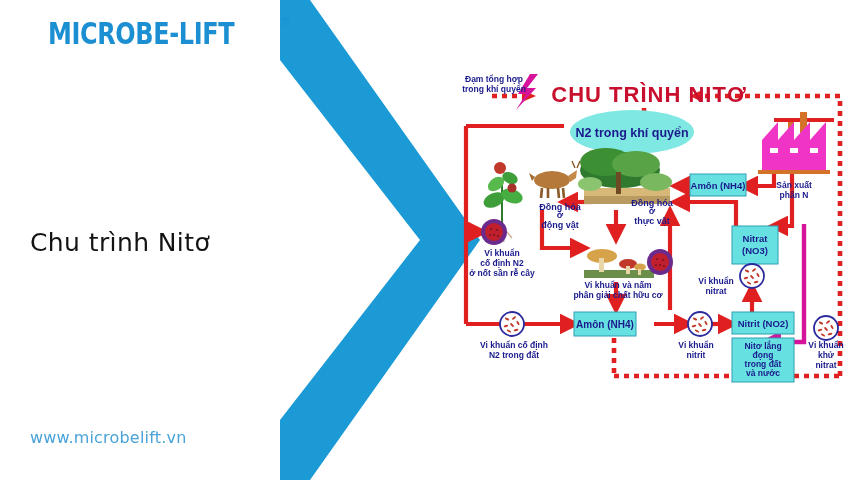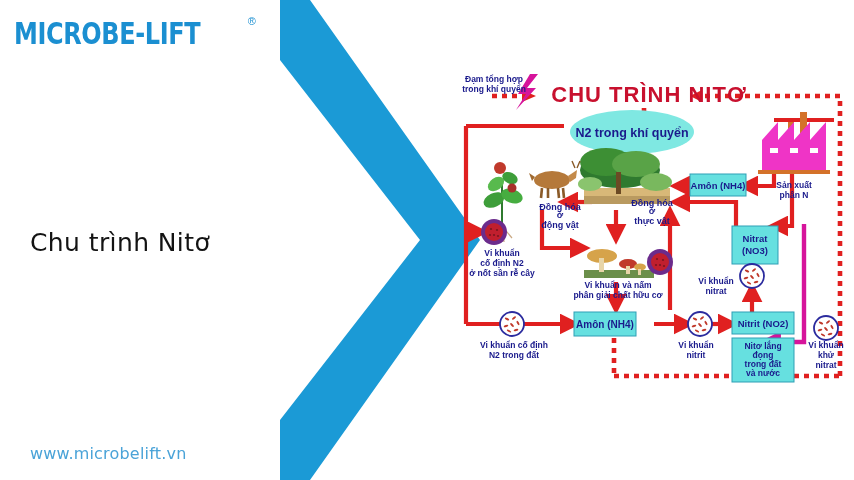--- a/index.html
+++ b/index.html
@@ -5,30 +5,30 @@
   html,body{margin:0;padding:0;background:#fff;}
   body{width:854px;height:480px;overflow:hidden;position:relative;
        font-family:"Liberation Sans","DejaVu Sans",sans-serif;}
 
   .slide{position:absolute;inset:0;background:#ffffff;}
 
   
   .chevron{position:absolute;left:280px;top:0;width:200px;height:480px;}
 
   
-  .logo{position:absolute;left:14px;top:14px;height:40px;display:flex;align-items:flex-start;}
+  .logo{position:absolute;left:48px;top:14px;height:40px;display:flex;align-items:flex-start;}
   .logo-text{font-family:"DejaVu Sans",sans-serif;font-weight:bold;font-size:30px;
     letter-spacing:-0.5px;color:#1b8fd1;transform:scaleX(.80);transform-origin:left top;
     line-height:40px;white-space:nowrap;}
   .logo-reg{font-size:11px;color:#1b8fd1;line-height:1;margin-left:1px;margin-top:2px;}
 
   .slide-title{position:absolute;left:30px;top:228px;font-size:25px;color:#131313;
     letter-spacing:.4px;white-space:nowrap;font-family:"DejaVu Sans",sans-serif;}
 
-  .site-url{position:absolute;left:30px;top:444px;font-size:16px;color:#4aa3d8;
+  .site-url{position:absolute;left:30px;top:428px;font-size:16px;color:#4aa3d8;
     white-space:nowrap;letter-spacing:.2px;font-family:"DejaVu Sans",sans-serif;}
 
   
   .diagram{position:absolute;left:444px;top:60px;width:410px;height:340px;}
   .diagram svg{display:block;}
 </style>
 </head>
 <body>
 
 <div class="slide">

